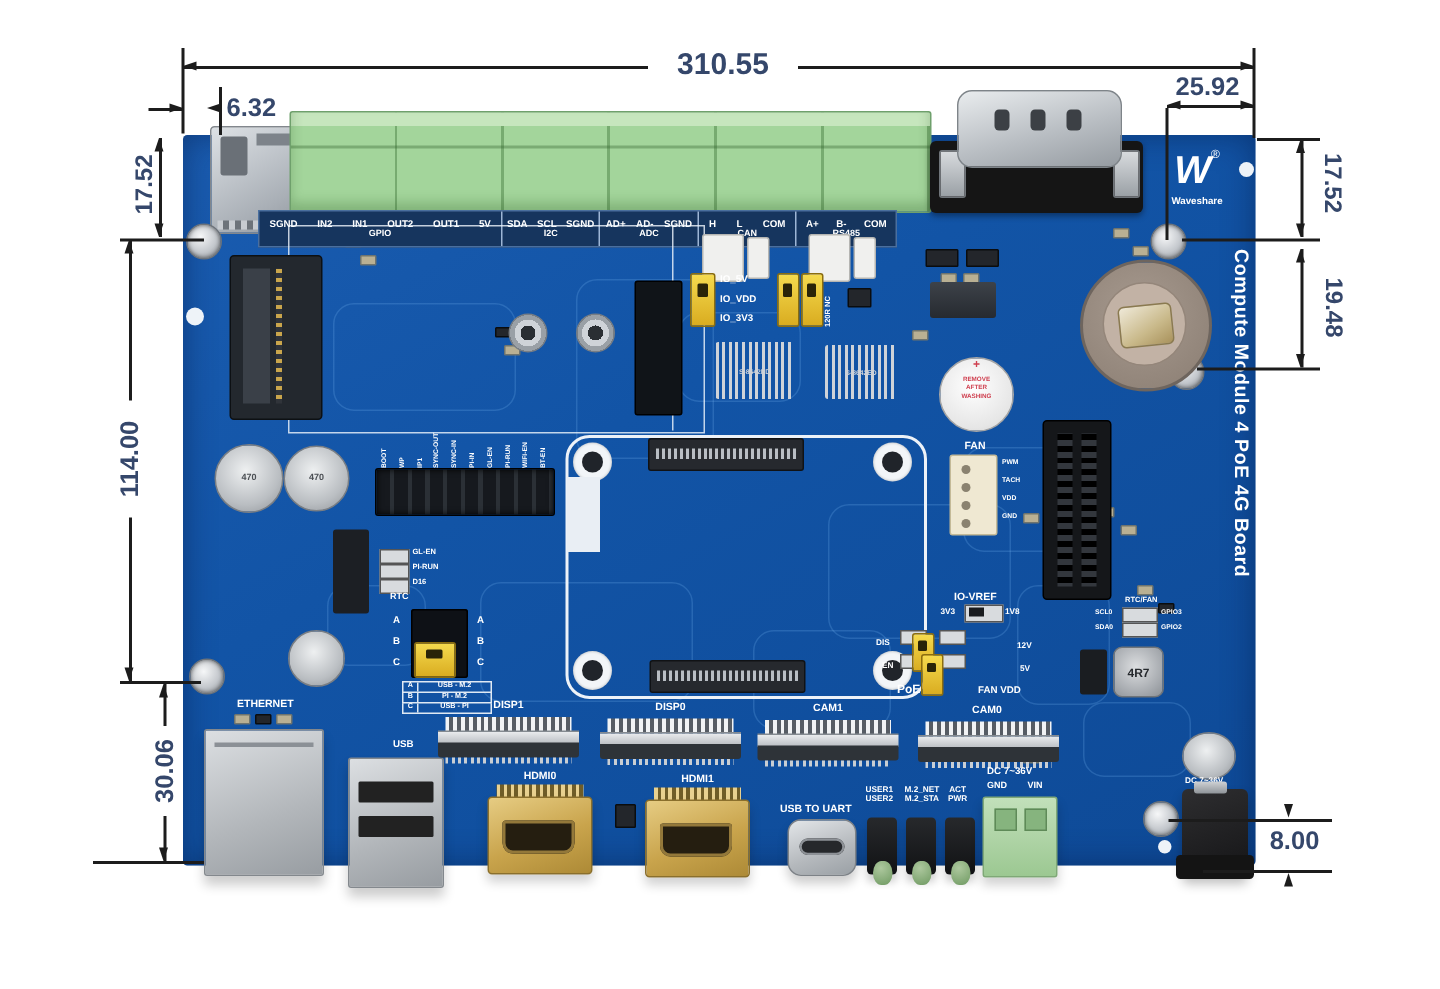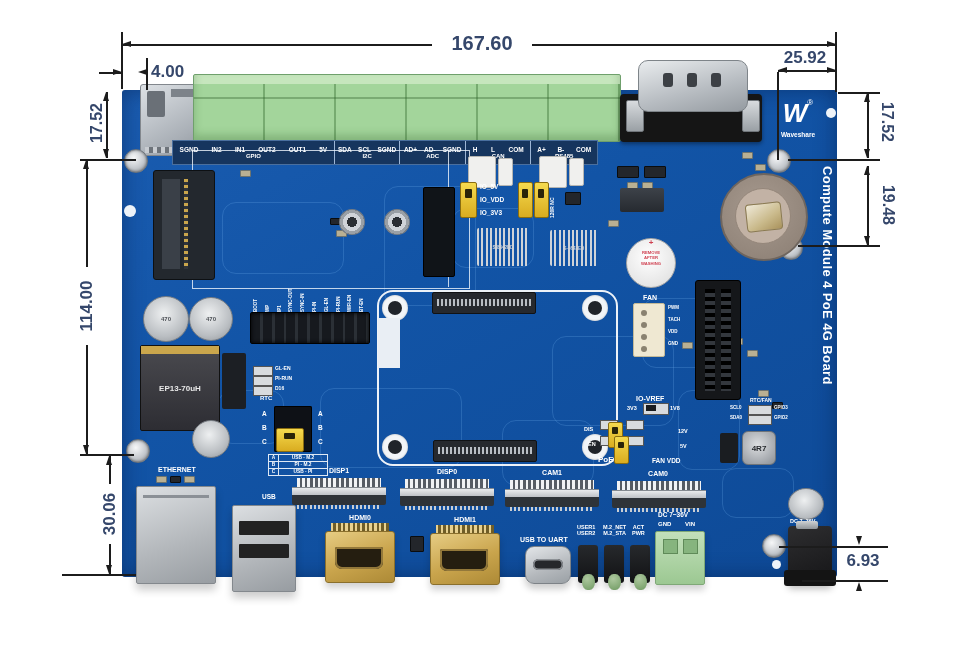--- a/index.html
+++ b/index.html
@@ -195,24 +195,20 @@
     <div style="position:absolute;left:31px;top:80px;width:60px;height:108px;background:#23282e;border:1px solid #0d1013;border-radius:3px">
       <div style="position:absolute;left:8px;top:8px;width:18px;height:90px;background:#3a4048"></div>
       <div style="position:absolute;left:30px;top:8px;width:4px;height:90px;background:repeating-linear-gradient(180deg,#caa64c 0 3px,#30343a 3px 6px)"></div>
     </div>
     <div class="spacer" style="left:217px;top:119px"></div>
     <div class="spacer" style="left:262px;top:119px"></div>
     <div style="position:absolute;left:301px;top:97px;width:30px;height:88px;background:#101418;border-radius:2px;border:1px solid #000"></div>
 
     <div class="cap" style="left:21px;top:206px;width:44px;height:44px;font-size:6px">470</div>
     <div class="cap" style="left:67px;top:207px;width:42px;height:42px;font-size:6px">470</div>
-    <div style="position:absolute;left:18px;top:255px;width:78px;height:84px;background:linear-gradient(#4a4a4f,#2d2d33);border:1px solid #111;border-radius:2px;display:flex;align-items:center;justify-content:center">
-      <div style="position:absolute;left:0;top:0;width:100%;height:8px;background:#caa64c"></div>
-      <span style="color:#e8e8e8;font-size:8px;font-weight:bold">EP13-70uH</span>
-    </div>
     <div style="position:absolute;left:100px;top:263px;width:24px;height:56px;background:#1c1f24;border-radius:2px"></div>
 
     <div class="lb tinyrot" style="left:121px;top:205px;width:26px;height:8px;font-size:4.5px;line-height:8px">BOOT</div>
     <div class="lb tinyrot" style="left:132.8px;top:205px;width:26px;height:8px;font-size:4.5px;line-height:8px">WP</div>
     <div class="lb tinyrot" style="left:144.6px;top:205px;width:26px;height:8px;font-size:4.5px;line-height:8px">IP1</div>
     <div class="lb tinyrot" style="left:156.4px;top:205px;width:26px;height:8px;font-size:4.5px;line-height:8px">SYNC-OUT</div>
     <div class="lb tinyrot" style="left:168.2px;top:205px;width:26px;height:8px;font-size:4.5px;line-height:8px">SYNC-IN</div>
     <div class="lb tinyrot" style="left:180px;top:205px;width:26px;height:8px;font-size:4.5px;line-height:8px">PI-IN</div>
     <div class="lb tinyrot" style="left:191.8px;top:205px;width:26px;height:8px;font-size:4.5px;line-height:8px">GL-EN</div>
     <div class="lb tinyrot" style="left:203.6px;top:205px;width:26px;height:8px;font-size:4.5px;line-height:8px">PI-RUN</div>
@@ -451,27 +447,27 @@
       <div style="position:absolute;left:8px;top:-5px;width:22px;height:8px;background:linear-gradient(#cfd2d5,#8f9499);border-radius:2px"></div>
       <div style="position:absolute;left:-4px;bottom:-2px;width:52px;height:16px;background:#141414;border-radius:3px"></div>
     </div>
   </div>
 
   <div class="vline" style="left:121px;top:32px;height:57px"></div>
   <div class="vline" style="left:835px;top:32px;height:60px"></div>
   <div class="hline" style="left:122px;top:44px;width:714px"></div>
   <div class="tri tl" style="left:122px;top:41px"></div>
   <div class="tri tr" style="left:827px;top:41px"></div>
-  <div class="dimlbl" style="left:432px;top:32px;width:100px;font-size:20px">167.60</div>
+  <div class="dimlbl" style="left:432px;top:32px;width:100px;font-size:20px">310.55</div>
 
   <div class="vline" style="left:146px;top:58px;height:32px"></div>
   <div class="hline" style="left:99px;top:72px;width:23px"></div>
   <div class="tri tr" style="left:113px;top:69px"></div>
   <div class="tri tl" style="left:138px;top:69px"></div>
-  <div class="dimlbl" style="left:151px;top:62px;width:46px;font-size:17px;text-align:left;background:none">4.00</div>
+  <div class="dimlbl" style="left:151px;top:62px;width:46px;font-size:17px;text-align:left;background:none">6.32</div>
 
   <div class="vline" style="left:106px;top:92px;height:66px"></div>
   <div class="tri tu" style="left:103px;top:92px"></div>
   <div class="tri td" style="left:103px;top:149px"></div>
   <div class="dimlbl rotl" style="left:74px;top:114px;width:46px;font-size:16px;background:none">17.52</div>
 
   <div class="hline" style="left:80px;top:159px;width:56px"></div>
   <div class="hline" style="left:80px;top:454px;width:54px"></div>
   <div class="vline" style="left:86px;top:160px;height:294px"></div>
   <div class="tri tu" style="left:83px;top:160px"></div>
@@ -500,16 +496,16 @@
   <div class="hline" style="left:798px;top:245px;width:82px"></div>
   <div class="vline" style="left:867px;top:166px;height:79px"></div>
   <div class="tri tu" style="left:864px;top:166px"></div>
   <div class="tri td" style="left:864px;top:236px"></div>
   <div class="dimlbl rotr" style="left:864px;top:196px;width:48px;font-size:16px;background:none">19.48</div>
 
   <div class="hline" style="left:779px;top:546px;width:109px"></div>
   <div class="hline" style="left:802px;top:580px;width:86px"></div>
   <div class="tri td" style="left:856px;top:536px"></div>
   <div class="tri tu" style="left:856px;top:582px"></div>
-  <div class="dimlbl" style="left:834px;top:551px;width:58px;font-size:17px;background:none">6.93</div>
+  <div class="dimlbl" style="left:834px;top:551px;width:58px;font-size:17px;background:none">8.00</div>
 
 
 </div>
 
 </body></html>

